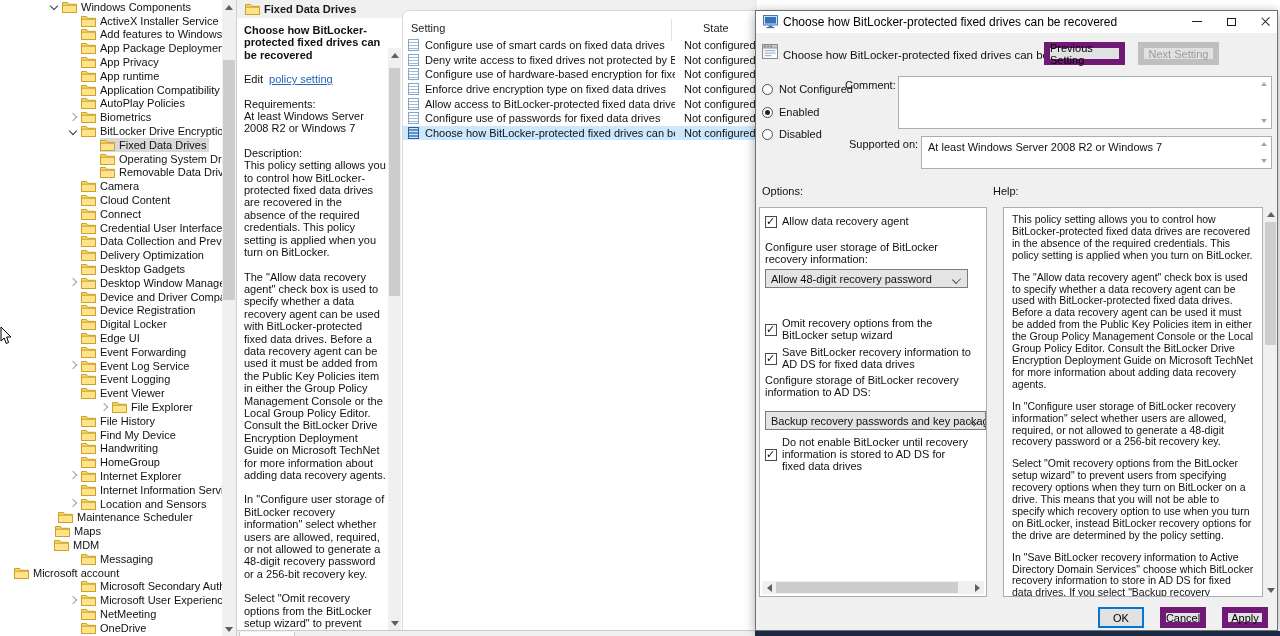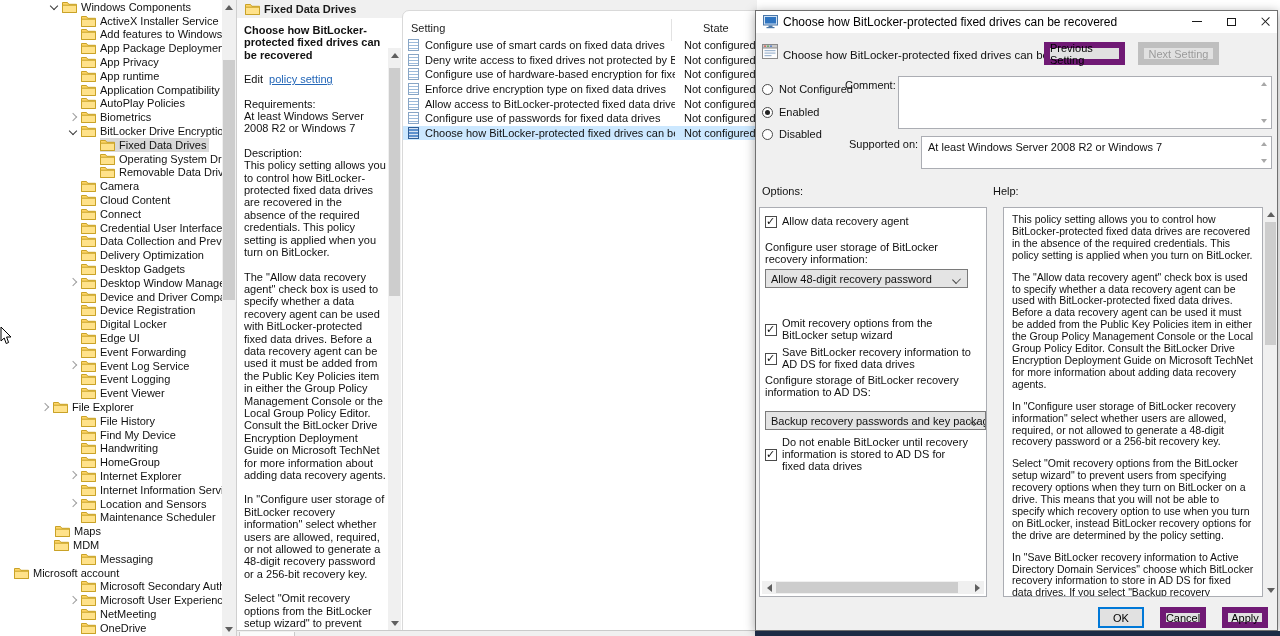--- a/index.html
+++ b/index.html
@@ -390,21 +390,21 @@
         <div class="trow" style="padding-left: 67px;">
     <span class="chev"></span>
     <span class="hl">
       <span class="folder"><svg width="15" height="12" viewBox="0 0 15 12">
                 <path d="M0.5 1.5h5l1.3 1.8h7.7v8.2H0.5z" fill="#ffd567" stroke="#c9a227"></path>
                 <path d="M0.5 4.2h14v7.3H0.5z" fill="#ffe28a" stroke="#c9a227"></path>
               </svg></span>
       <span class="tlabel">Event Viewer</span>
     </span>
   </div>
-        <div class="trow" style="padding-left: 39px;">
+        <div class="trow" style="padding-left: 98px;">
     <span class="chev closed"></span>
     <span class="hl">
       <span class="folder"><svg width="15" height="12" viewBox="0 0 15 12">
                 <path d="M0.5 1.5h5l1.3 1.8h7.7v8.2H0.5z" fill="#ffd567" stroke="#c9a227"></path>
                 <path d="M0.5 4.2h14v7.3H0.5z" fill="#ffe28a" stroke="#c9a227"></path>
               </svg></span>
       <span class="tlabel">File Explorer</span>
     </span>
   </div>
         <div class="trow" style="padding-left: 67px;">
@@ -470,21 +470,21 @@
         <div class="trow" style="padding-left: 67px;">
     <span class="chev closed"></span>
     <span class="hl">
       <span class="folder"><svg width="15" height="12" viewBox="0 0 15 12">
                 <path d="M0.5 1.5h5l1.3 1.8h7.7v8.2H0.5z" fill="#ffd567" stroke="#c9a227"></path>
                 <path d="M0.5 4.2h14v7.3H0.5z" fill="#ffe28a" stroke="#c9a227"></path>
               </svg></span>
       <span class="tlabel">Location and Sensors</span>
     </span>
   </div>
-        <div class="trow" style="padding-left: 67px;">
+        <div class="trow" style=" margin-left: 44px;">
     <span class="chev"></span>
     <span class="hl">
       <span class="folder"><svg width="15" height="12" viewBox="0 0 15 12">
                 <path d="M0.5 1.5h5l1.3 1.8h7.7v8.2H0.5z" fill="#ffd567" stroke="#c9a227"></path>
                 <path d="M0.5 4.2h14v7.3H0.5z" fill="#ffe28a" stroke="#c9a227"></path>
               </svg></span>
       <span class="tlabel">Maintenance Scheduler</span>
     </span>
   </div>
         <div class="trow" style="padding-left: 41px;">

